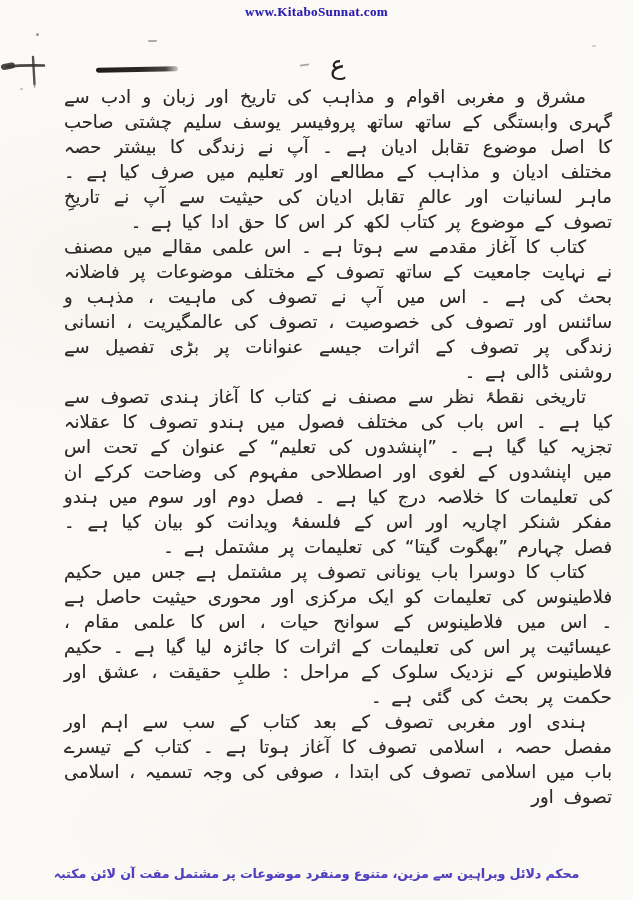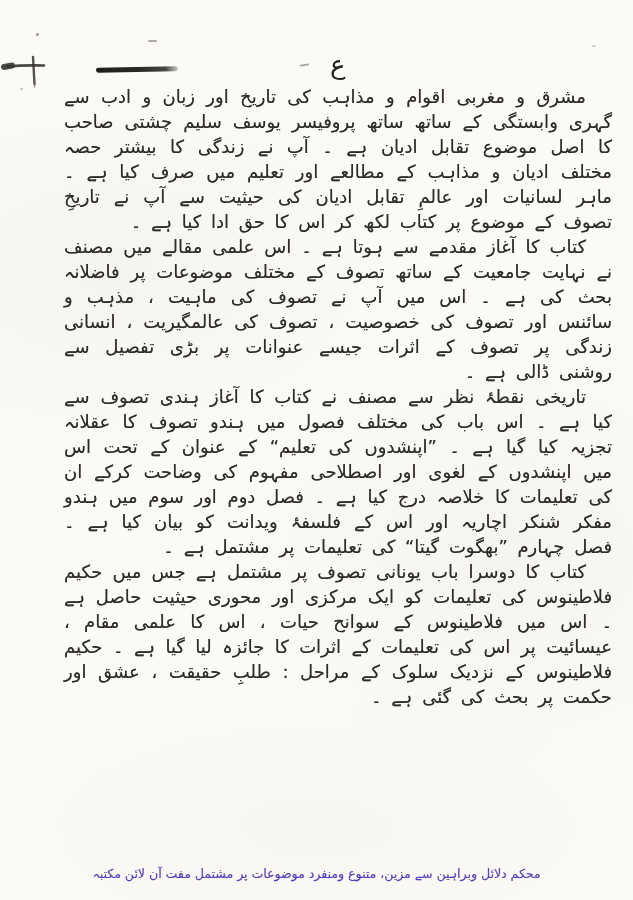--- a/index.html
+++ b/index.html
@@ -50,30 +50,31 @@
     text-align:justify;
     color:#2e2c28;
     font-size:18px;line-height:25px;
     word-spacing:4px;
     text-shadow:0 0 0.5px rgba(46,44,40,0.55);
   }
   .text-block p{margin:0;text-indent:26px;}
   .footer-tagline{
     position:absolute;top:866px;left:0;right:0;
     direction:rtl;text-align:center;
-    font-size:12.5px;font-weight:normal;
+    font-size:12.5px;font-weight:bold;
     color:#4a41c4;
     text-shadow:0.5px 0 0 rgba(200,40,60,0.30);
   }
 </style>
 </head>
 <body>
 
 <div class="screen">
 
+  <div class="site-url">www.KitaboSunnat.com</div>
 
   <div class="speck s1"></div>
   <div class="speck s2"></div>
   <div class="speck s3"></div>
   <div class="speck s4"></div>
 
   <svg class="pencil-cross" width="58" height="46" viewBox="0 0 58 46">
     <path d="M4 17 L 12 15.5" stroke="#2a2926" stroke-width="6" stroke-linecap="round" fill="none" opacity="0.85"></path>
     <path d="M7 16.5 Q 22 15 44 15.5" stroke="#35332f" stroke-width="2.6" stroke-linecap="round" fill="none" opacity="0.9"></path>
     <path d="M33 7 L 34.5 34" stroke="#35332f" stroke-width="2.4" stroke-linecap="round" fill="none" opacity="0.85"></path>
@@ -83,17 +84,18 @@
   <div class="smudge-line"></div>
 
   <div class="ayn-dash"></div>
   <div class="ayn-marker">ع</div>
 
   <div class="text-block">
     <p>مشرق و مغربی اقوام و مذاہب کی تاریخ اور زبان و ادب سے گہری وابستگی کے ساتھ ساتھ پروفیسر یوسف سلیم چشتی صاحب کا اصل موضوع تقابل ادیان ہے ۔ آپ نے زندگی کا بیشتر حصہ مختلف ادیان و مذاہب کے مطالعے اور تعلیم میں صرف کیا ہے ۔ ماہر لسانیات اور عالمِ تقابل ادیان کی حیثیت سے آپ نے تاریخِ تصوف کے موضوع پر کتاب لکھ کر اس کا حق ادا کیا ہے ۔</p>
     <p>کتاب کا آغاز مقدمے سے ہوتا ہے ۔ اس علمی مقالے میں مصنف نے نہایت جامعیت کے ساتھ تصوف کے مختلف موضوعات پر فاضلانہ بحث کی ہے ۔ اس میں آپ نے تصوف کی ماہیت ، مذہب و سائنس اور تصوف کی خصوصیت ، تصوف کی عالمگیریت ، انسانی زندگی پر تصوف کے اثرات جیسے عنوانات پر بڑی تفصیل سے روشنی ڈالی ہے ۔</p>
     <p>تاریخی نقطۂ نظر سے مصنف نے کتاب کا آغاز ہندی تصوف سے کیا ہے ۔ اس باب کی مختلف فصول میں ہندو تصوف کا عقلانہ تجزیہ کیا گیا ہے ۔ ”اپنشدوں کی تعلیم“ کے عنوان کے تحت اس میں اپنشدوں کے لغوی اور اصطلاحی مفہوم کی وضاحت کرکے ان کی تعلیمات کا خلاصہ درج کیا ہے ۔ فصل دوم اور سوم میں ہندو مفکر شنکر اچاریہ اور اس کے فلسفۂ ویدانت کو بیان کیا ہے ۔ فصل چہارم ”بھگوت گیتا“ کی تعلیمات پر مشتمل ہے ۔</p>
     <p>کتاب کا دوسرا باب یونانی تصوف پر مشتمل ہے جس میں حکیم فلاطینوس کی تعلیمات کو ایک مرکزی اور محوری حیثیت حاصل ہے ۔ اس میں فلاطینوس کے سوانح حیات ، اس کا علمی مقام ، عیسائیت پر اس کی تعلیمات کے اثرات کا جائزہ لیا گیا ہے ۔ حکیم فلاطینوس کے نزدیک سلوک کے مراحل : طلبِ حقیقت ، عشق اور حکمت پر بحث کی گئی ہے ۔</p>
+    <p>ہندی اور مغربی تصوف کے بعد کتاب کے سب سے اہم اور مفصل حصہ ، اسلامی تصوف کا آغاز ہوتا ہے ۔ کتاب کے تیسرے باب میں اسلامی تصوف کی ابتدا ، صوفی کی وجہ تسمیہ ، اسلامی تصوف اور</p>
   </div>
 
   <div class="footer-tagline">محکم دلائل وبراہین سے مزین، متنوع ومنفرد موضوعات پر مشتمل مفت آن لائن مکتبہ</div>
 
 </div>
 
 </body></html>

